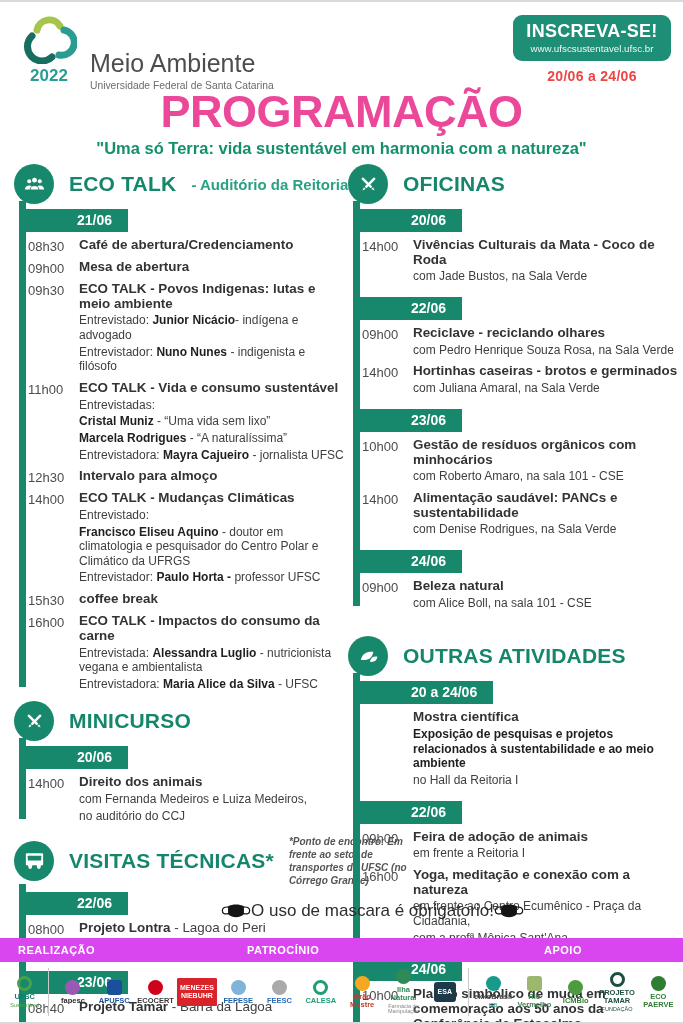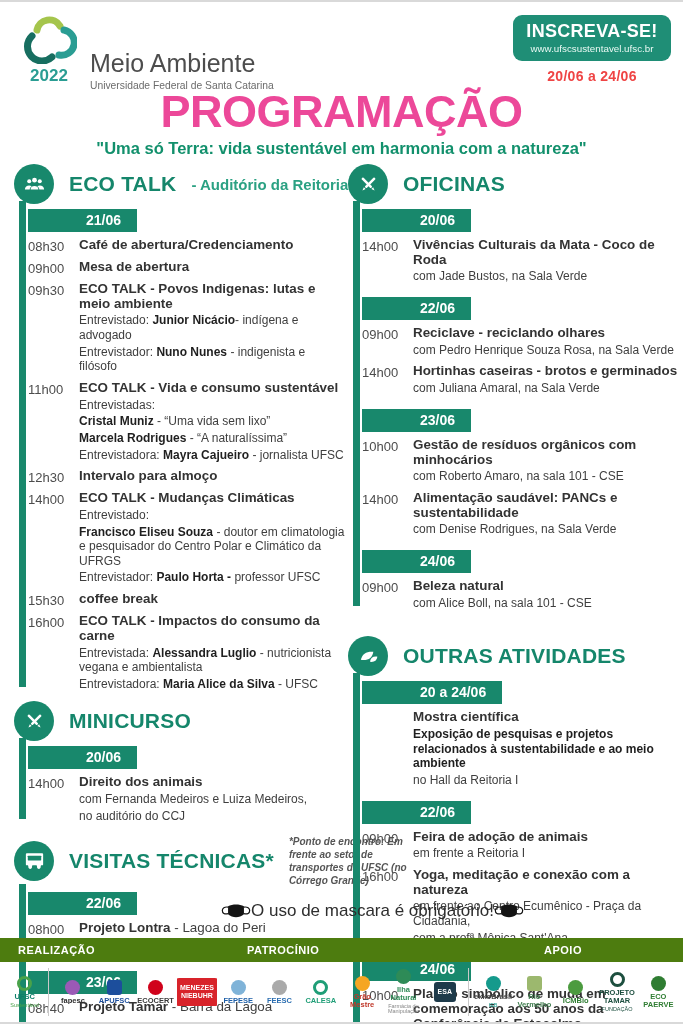--- a/index.html
+++ b/index.html
@@ -37,37 +37,37 @@
               display:flex; align-items:center; justify-content:center; }
   .sec-icon svg { width:23px; height:23px; fill:#ffffff; }
   .sec-title { font-size:21px; font-weight:800; color:#15866b; letter-spacing:.2px; white-space:nowrap; }
   .sec-suffix { font-size:15px; font-weight:600; color:#2ba183; white-space:nowrap; }
   .sec-note { font-size:10px; font-style:italic; font-weight:600; color:#555; line-height:1.3; flex:1; min-width:120px; }
 
   .sec-body { position:relative; }
   .sec-body::before { content:""; position:absolute; left:5px; top:-8px; bottom:4px; width:7px; background:#18886c; }
 
   .badge { display:inline-block; background:#18886c; color:#fff; font-weight:bold; font-size:14px;
-           line-height:16px; padding:3px 16px 4px 58px; margin:6px 0 6px 14px; }
+           line-height:16px; padding:3px 16px 4px 58px; margin:6px 0 6px 5px; }
   .badge:first-child { margin-top:0; }
 
   .item { position:relative; padding-left:65px; margin-bottom:7px; min-height:15px; }
   .time { position:absolute; left:14px; top:1px; font-size:13px; color:#4c4c4c; }
   .title { font-size:13.4px; font-weight:bold; color:#333; line-height:1.1; }
   .title .r { font-weight:normal; color:#3f3f3f; }
   .detail { font-size:12px; color:#3e3e3e; line-height:1.22; margin-top:2px; }
   .detail .b { font-weight:bold; color:#1f1f1f; }
 
   
   .mask-notice { position:absolute; top:899px; left:0; width:100%; display:flex;
                  align-items:center; justify-content:center; font-size:17px; color:#2e2e2e;margin-left:31px; }
   .mask-icon svg { width:30px; height:19px; display:block; }
 
   
-  .footer-bar { position:absolute; top:936px; left:0; width:100%; height:24px; background:#4d7c0f; }
+  .footer-bar { position:absolute; top:936px; left:0; width:100%; height:24px; background:#d946ef; }
   .footer-bar span { position:absolute; top:0; line-height:24px; color:#fff; font-size:11px;
                      font-weight:bold; letter-spacing:.5px; }
   .fl-1 { left:18px; } .fl-2 { left:247px; } .fl-3 { left:544px; }
 
   .logo-row { position:absolute; top:962px; left:5px; right:5px; height:56px;
               display:flex; align-items:center; justify-content:space-between; gap:2px; }
   .divider { width:1px; height:48px; background:#c9c9c9; flex:none; margin:0 2px; }
   .logo { flex:1 1 0; min-width:0; display:flex; flex-direction:column; align-items:center;
           justify-content:center; text-align:center; gap:2px; overflow:hidden; }
   .mark { width:15px; height:15px; border-radius:50%; flex:none; }
@@ -142,21 +142,21 @@
             <div class="detail"><span class="b">Cristal Muniz</span><span class="r"> - “Uma vida sem lixo”</span></div>
             <div class="detail"><span class="b">Marcela Rodrigues</span><span class="r"> - “A naturalíssima”</span></div>
             <div class="detail"><span class="r">Entrevistadora: </span><span class="b">Mayra Cajueiro</span><span class="r"> - jornalista UFSC</span></div>
           </div><div class="item">
             <span class="time">12h30</span>
             <div class="title"><span class="b">Intervalo para almoço</span></div>
           </div><div class="item">
             <span class="time">14h00</span>
             <div class="title"><span class="b">ECO TALK - Mudanças Climáticas</span></div>
             <div class="detail"><span class="r">Entrevistado:</span></div>
-            <div class="detail"><span class="b">Francisco Eliseu Souza</span><span class="r"> - doutor em climatologia e pesquisador do Centro Polar e Climático da UFRGS</span></div>
+            <div class="detail"><span class="b">Francisco Eliseu Aquino</span><span class="r"> - doutor em climatologia e pesquisador do Centro Polar e Climático da UFRGS</span></div>
             <div class="detail"><span class="r">Entrevistador: </span><span class="b">Paulo Horta -</span><span class="r"> professor UFSC</span></div>
           </div><div class="item">
             <span class="time">15h30</span>
             <div class="title"><span class="b">coffee break</span></div>
           </div><div class="item">
             <span class="time">16h00</span>
             <div class="title"><span class="b">ECO TALK - Impactos do consumo da carne</span></div>
             <div class="detail"><span class="r">Entrevistada: </span><span class="b">Alessandra Luglio</span><span class="r"> - nutricionista vegana e ambientalista</span></div>
             <div class="detail"><span class="r">Entrevistadora: </span><span class="b">Maria Alice da Silva</span><span class="r"> - UFSC</span></div>
           </div></div>

